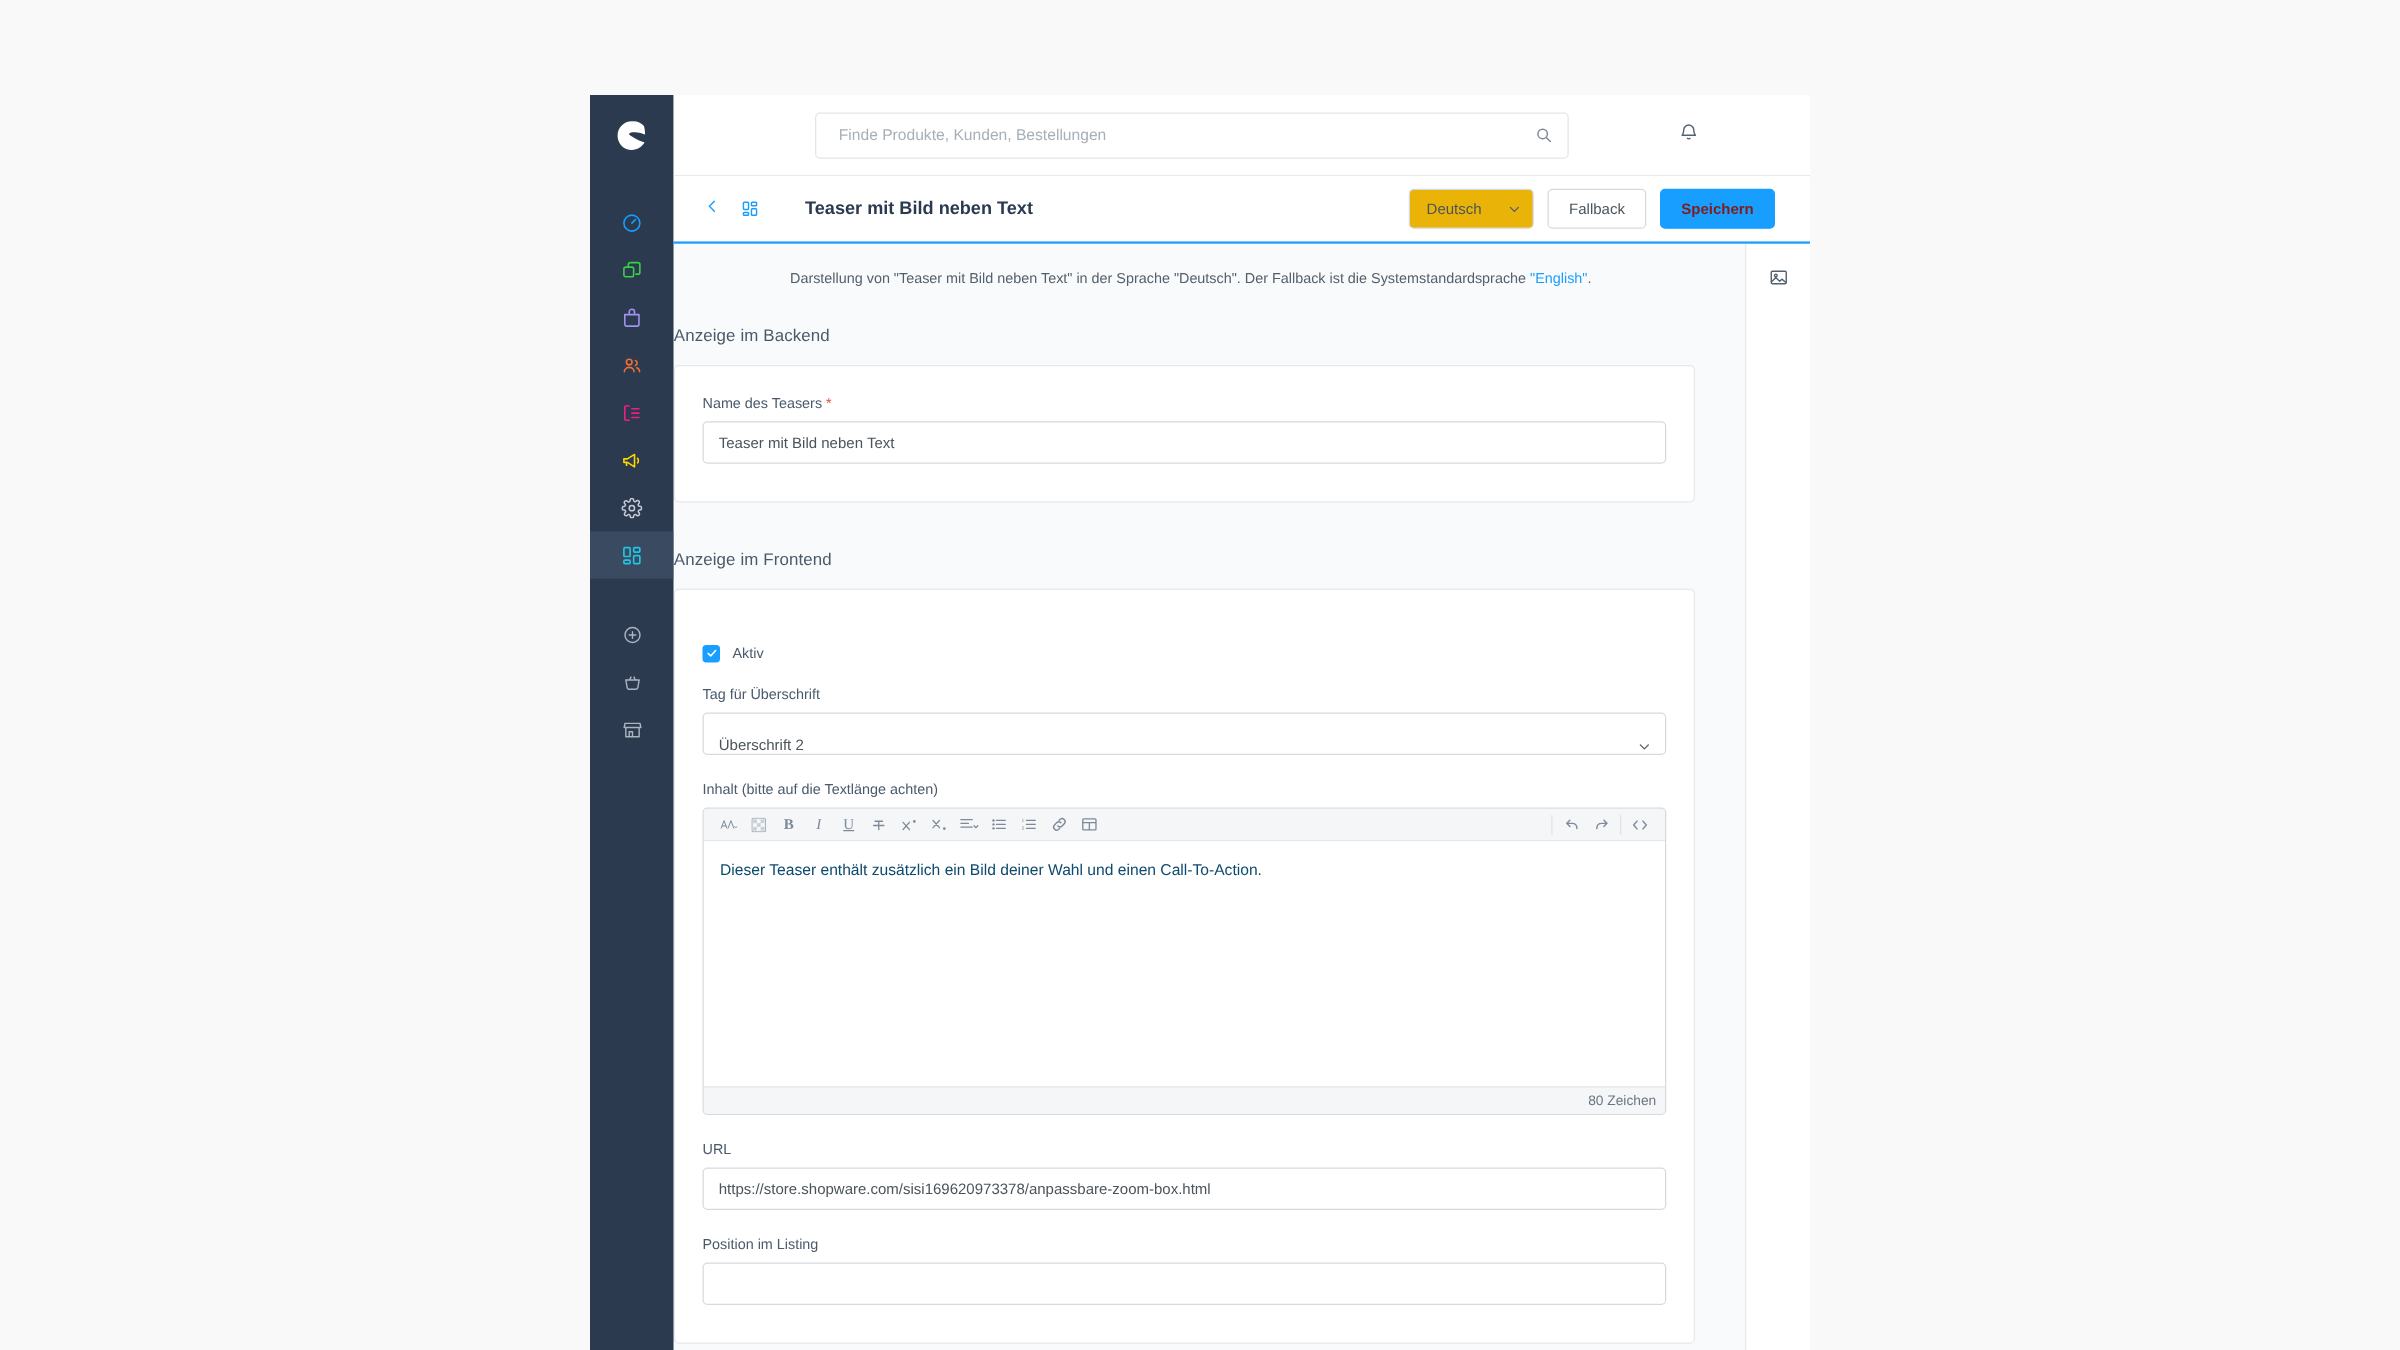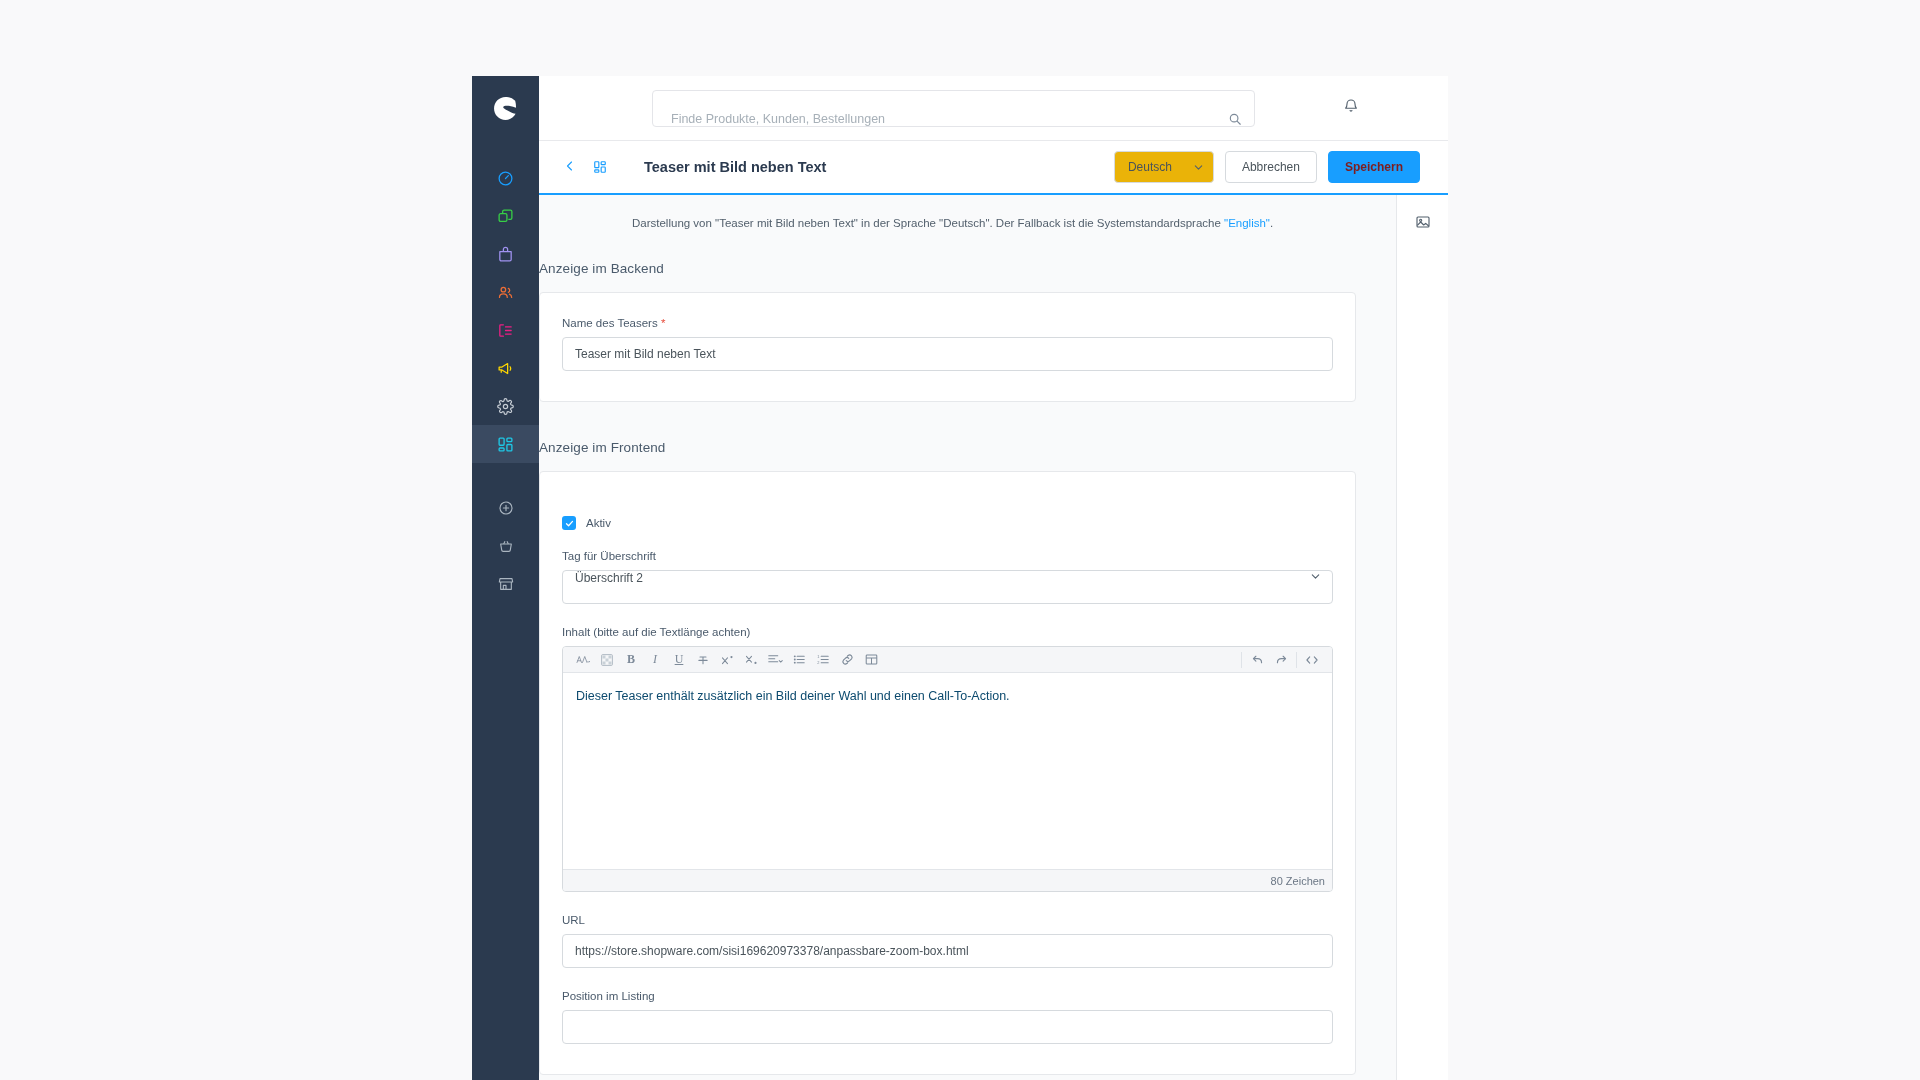--- a/index.html
+++ b/index.html
@@ -71,21 +71,21 @@
     left: 113px;
     width: 603px;
     height: 37px;
   }
   .search-box {
     width: 100%; height: 100%;
     border: 1px solid #e4e5e9;
     border-radius: 4px;
     background: #fff;
     display: flex;
-    align-items: flex-end;
+    align-items: center;
     padding: 0 12px 0 18px;
   }
   .search-box input {
     flex: 1 1 auto;
     border: none;
     outline: none;
     font-family: "Liberation Sans", sans-serif;
     font-size: 12.5px;
     color: #4a545b;
     background: transparent;
@@ -209,21 +209,21 @@
     color: #4a545b;
     padding: 0 12px;
     outline: none;
     font-family: "Liberation Sans", sans-serif;
   }
   .f-select {
     width: 100%; height: 34px;
     border: 1px solid #d6dade;
     border-radius: 4px;
     background: #fff;
-    display: flex; align-items: flex-start;
+    display: flex; align-items: flex-end;
     justify-content: space-between;
     padding: 0 11px 0 12px;
     font-size: 12px; color: #4a545b;
     cursor: pointer;
   }
   .chk-row { display: flex; align-items: center; gap: 10px; margin-top: 20px; margin-bottom: 20px; }
   .chk {
     width: 14px; height: 14px; border-radius: 3px;
     background: #189eff;
     display: flex; align-items: center; justify-content: center;
@@ -444,21 +444,21 @@
 
       <div class="sb-actions">
         <div class="lang-select">
           <span>Deutsch</span>
           <span class="caret">
             <svg width="11" height="11" viewBox="0 0 24 24" fill="none" stroke="#53606d" stroke-width="2.4" stroke-linecap="round" stroke-linejoin="round">
               <path d="M5 8.5l7 7 7-7"></path>
             </svg>
           </span>
         </div>
-        <div class="btn btn-ghost">Abbrechen</div>
+        <div class="btn btn-ghost">Fallback</div>
         <div class="btn btn-primary">Speichern</div>
       </div>
     </div>
 
     <div class="teal-rule"></div>
 
     <div class="body-area">
 
       <div class="content">
         <div class="content-inner">

